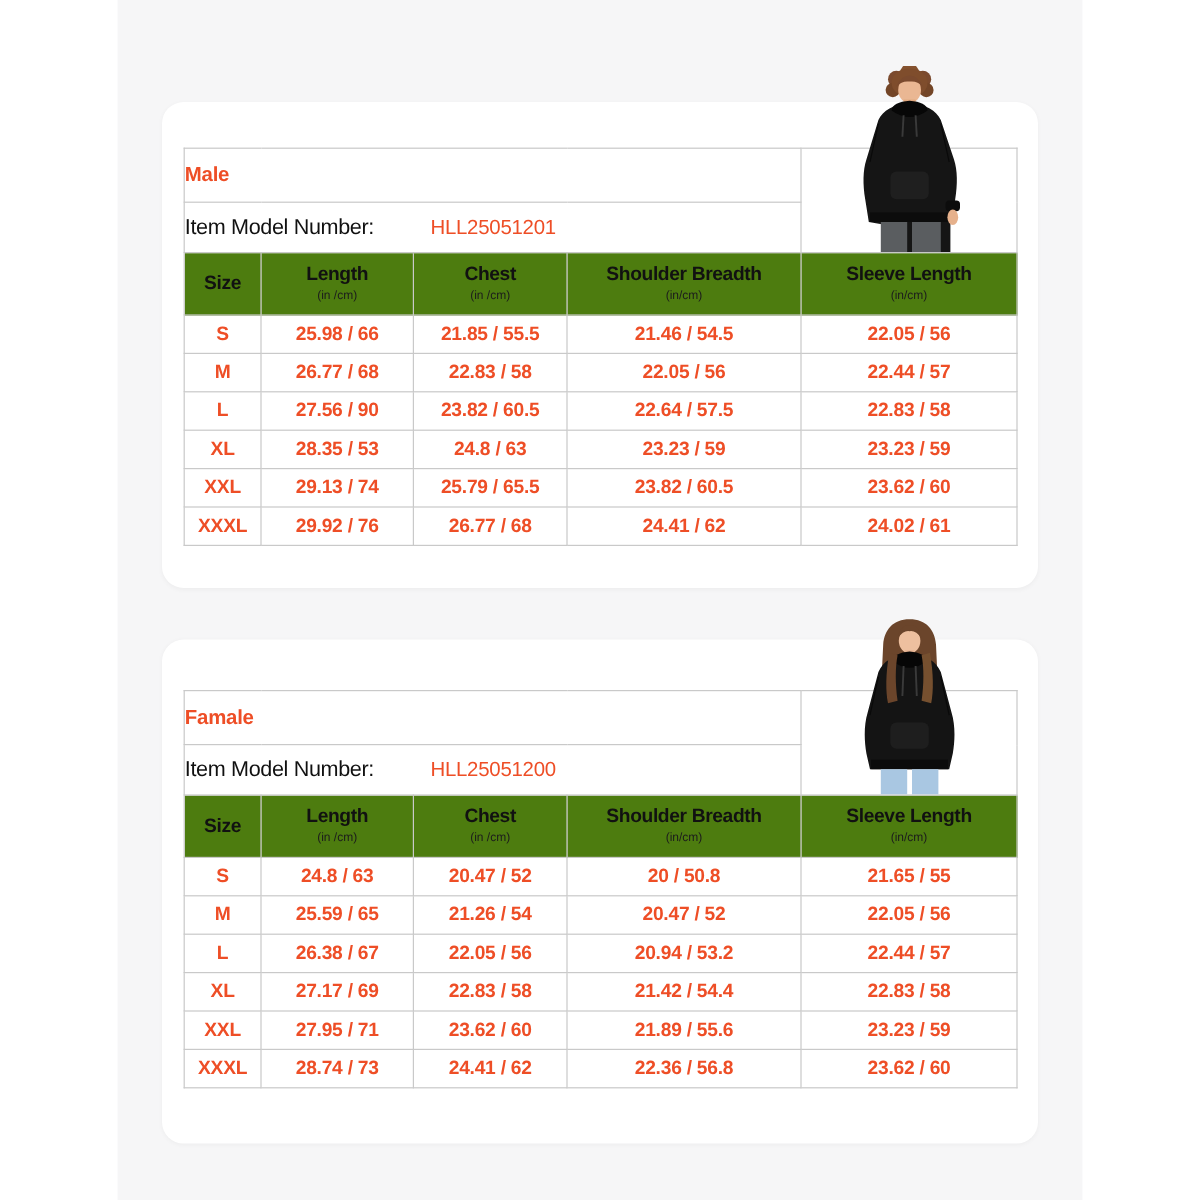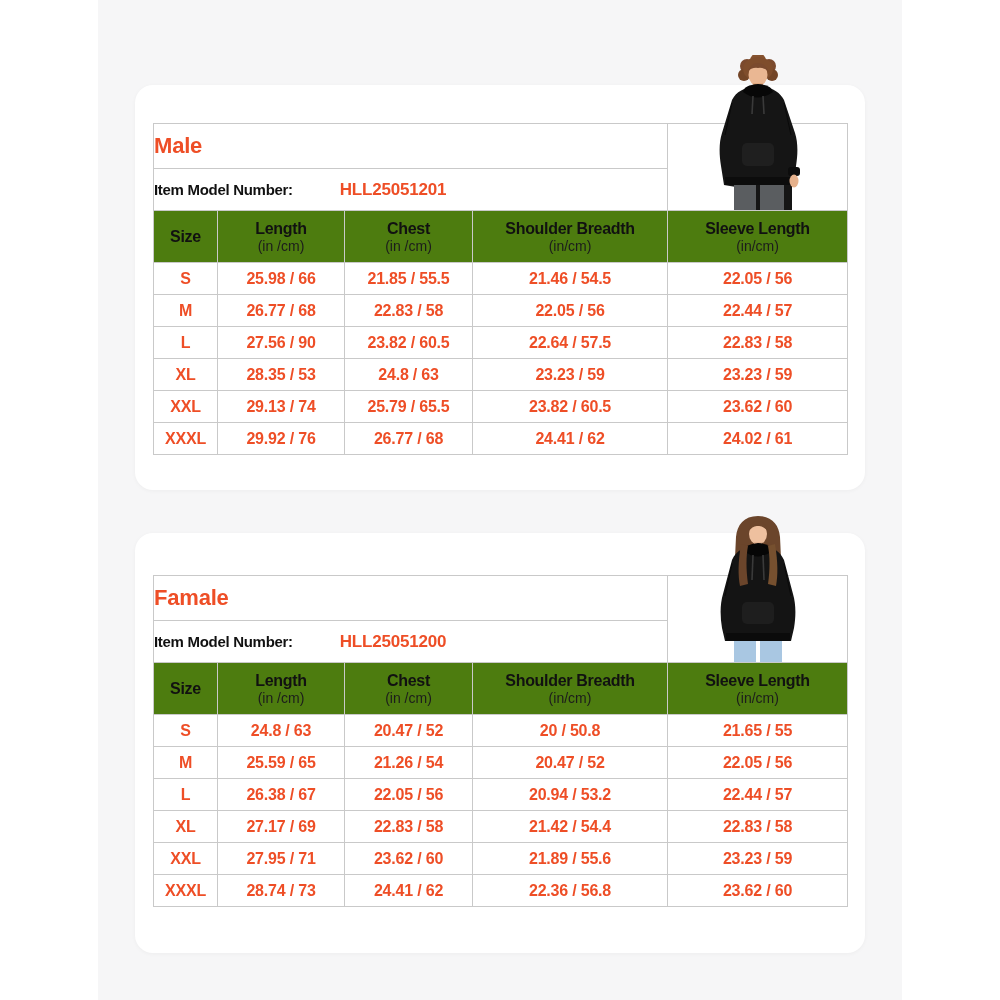--- a/index.html
+++ b/index.html
@@ -23,27 +23,27 @@
   .card.male{top:85px;height:405px;}
   .card.female{top:533px;height:420px;}
   .size-table{
     position:absolute;left:18px;width:694px;
     border-collapse:collapse;table-layout:fixed;
   }
   .card.male .size-table{top:38px;}
   .card.female .size-table{top:42px;}
   .size-table td,.size-table th{border:1px solid var(--border);padding:0;vertical-align:middle;}
   .gender-cell{height:45px;text-align:left;padding-left:14px;}
-  .gender-label{color:var(--accent);font-weight:bold;font-size:22px;letter-spacing:-0.2px;}
+  .gender-label{color:var(--accent);font-weight:bold;font-size:17px;letter-spacing:-0.2px;}
   .item-cell{height:42px;text-align:left;padding-left:14px;}
-  .item-label{font-weight:bold;font-size:15px;color:var(--text);letter-spacing:-0.3px;}
-  .item-value{font-weight:bold;font-size:17px;color:var(--accent);margin-left:47px;letter-spacing:-0.2px;}
+  .item-label{font-weight:normal;font-size:18px;color:var(--text);letter-spacing:-0.3px;}
+  .item-value{font-weight:normal;font-size:17px;color:var(--accent);margin-left:47px;letter-spacing:-0.2px;}
   .header-row th{height:52px;text-align:center;background:#4d7c0f;}
   .th-title{font-weight:bold;font-size:16px;line-height:19px;letter-spacing:-0.3px;color:var(--text);}
-  .th-sub{font-weight:normal;font-size:14px;line-height:17px;color:#1c1c1c;}
+  .th-sub{font-weight:normal;font-size:10px;line-height:17px;color:#1c1c1c;}
   .data-cell{
     height:32px;text-align:center;color:var(--accent);
     font-weight:bold;font-size:16px;letter-spacing:-0.2px;
   }
   .photo-cell{position:relative;}
   .model-photo{
     position:absolute;bottom:0;left:50%;transform:translateX(-50%);
     display:block;pointer-events:none;
   }
   .model-photo.male-ph{height:155px;width:124px;}

